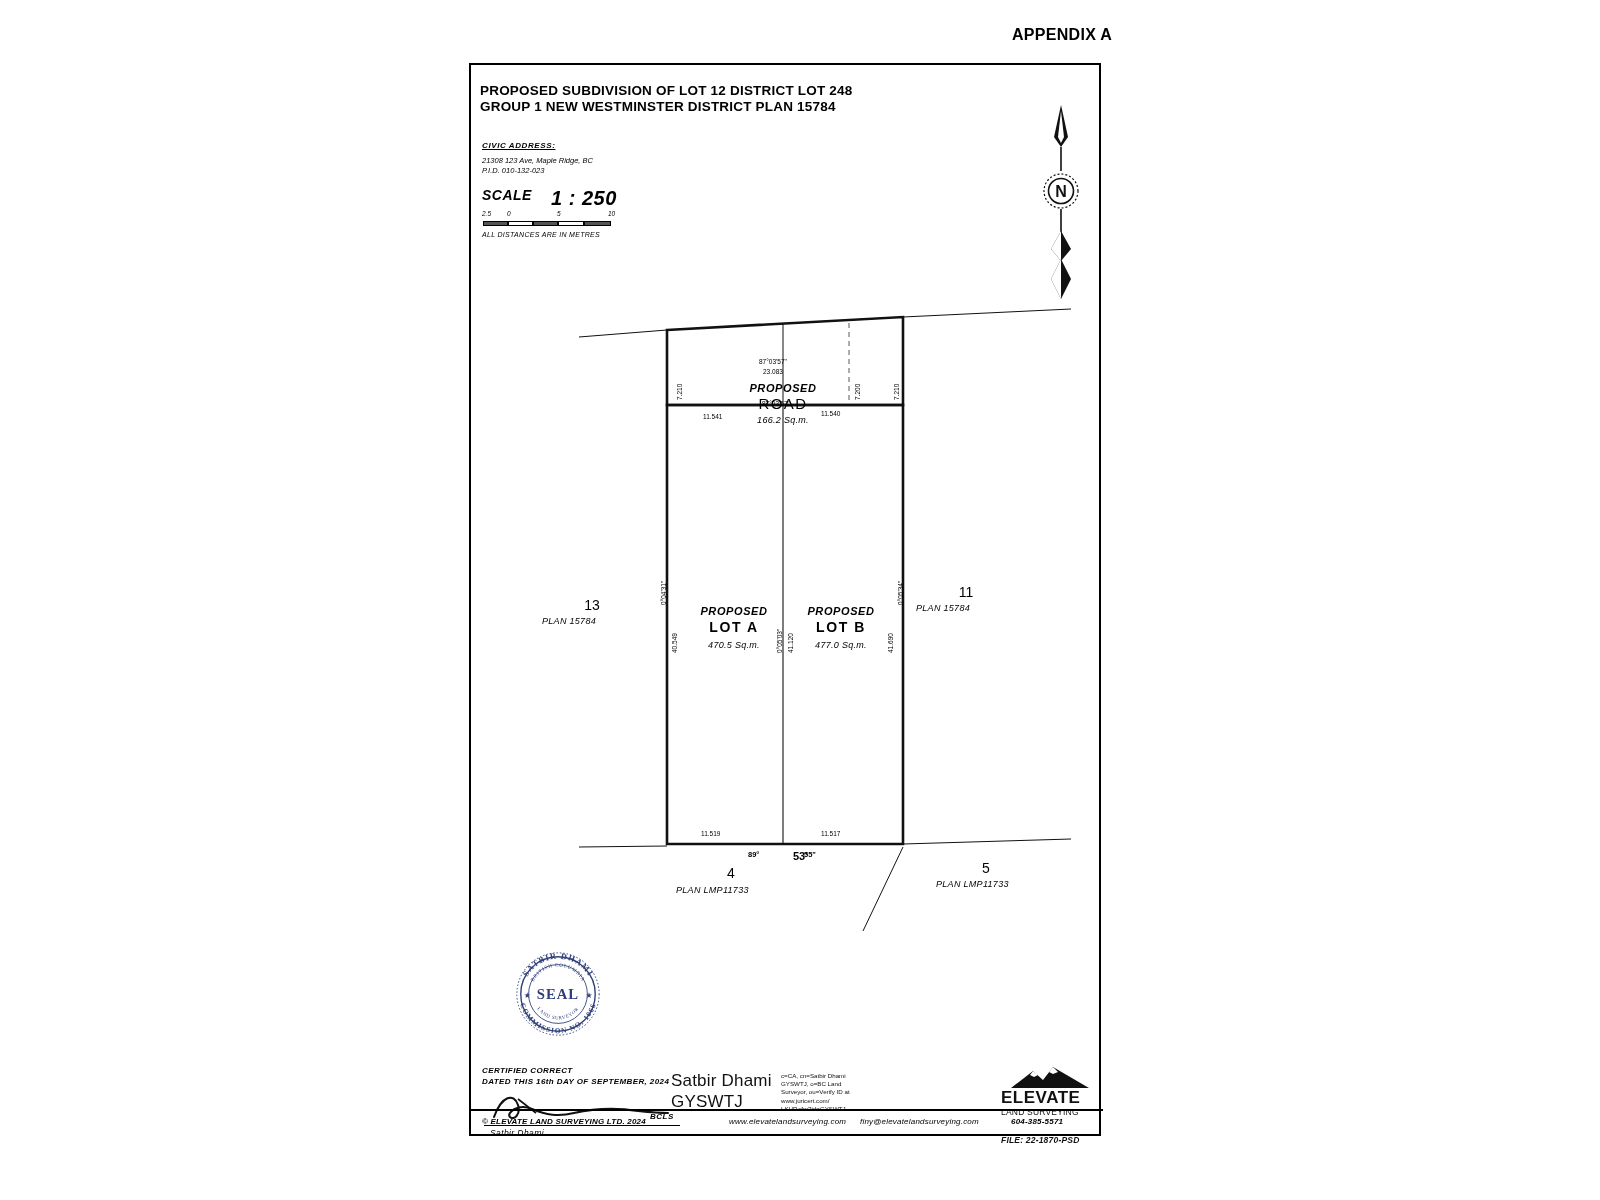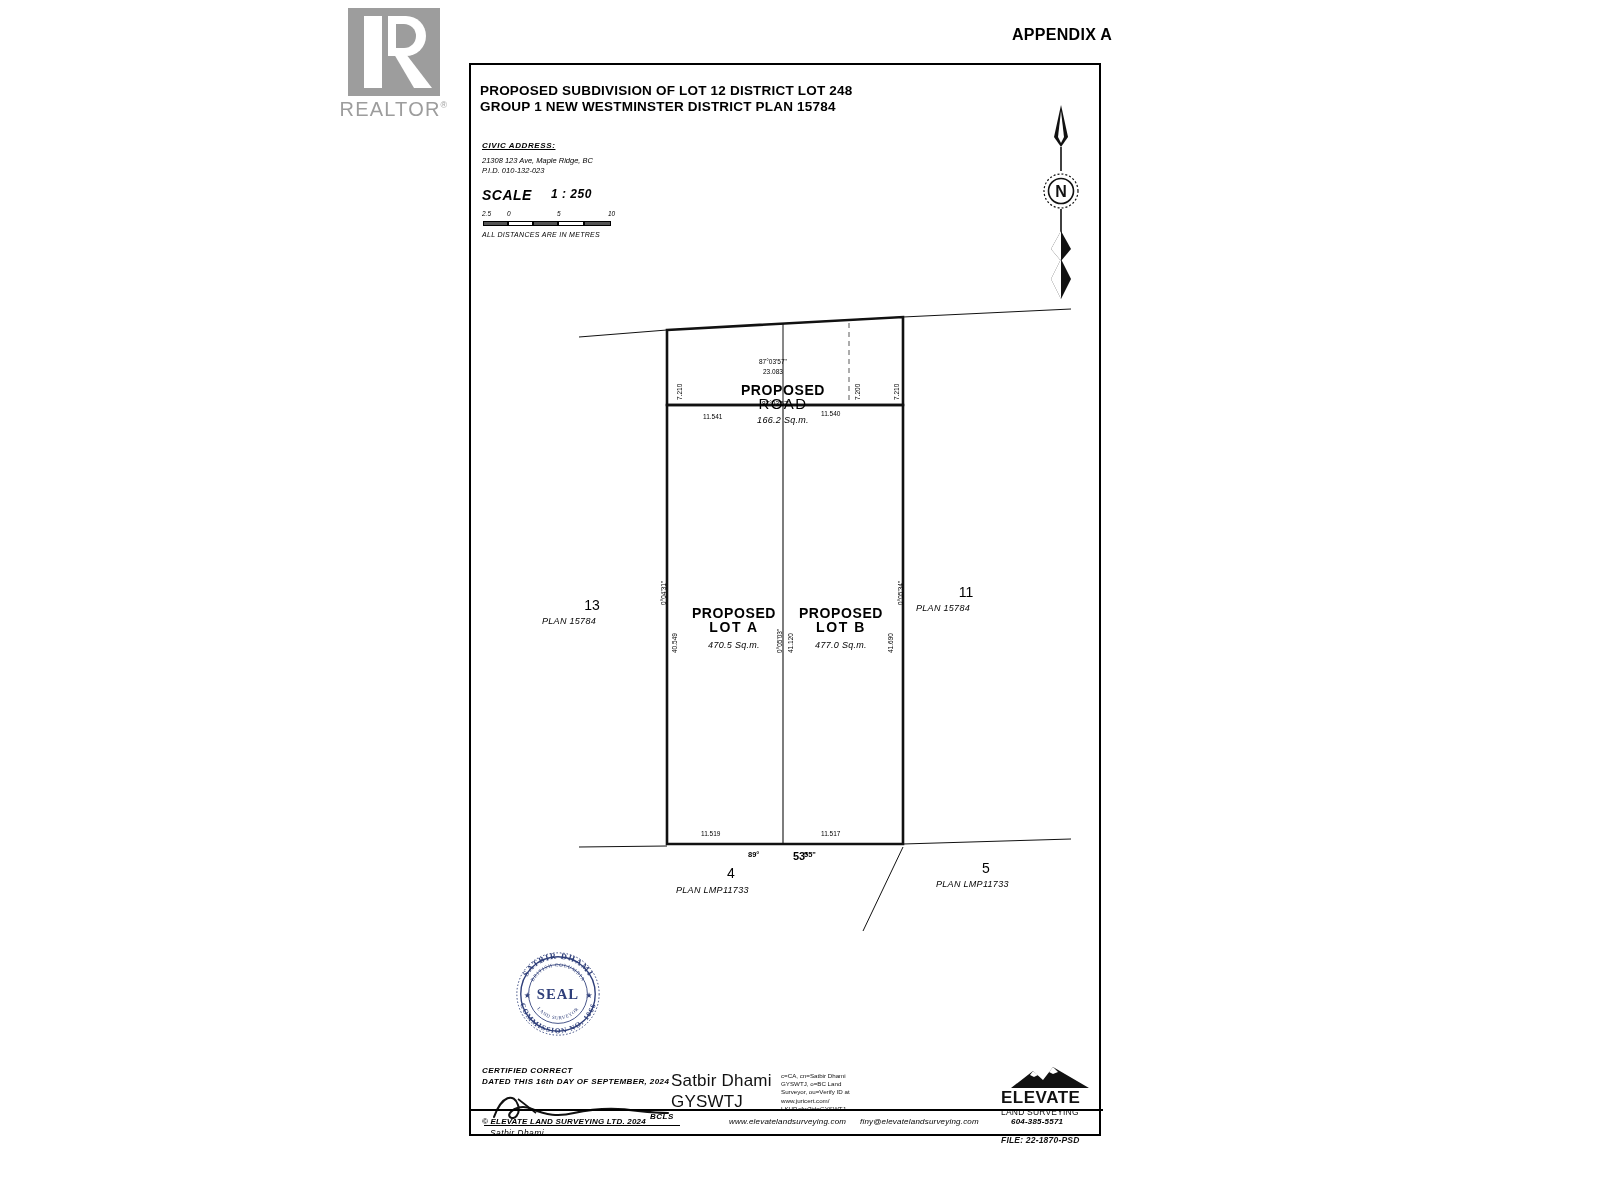--- a/index.html
+++ b/index.html
@@ -91,21 +91,21 @@
     color: #000;
   }
   #scale-label {
     position: absolute; left: 11px; top: 122px;
     font-size: 14px; font-style: italic; font-weight: bold;
     letter-spacing: .5px;
     color: #000;
   }
   #scale-value {
     position: absolute; left: 80px; top: 122px;
-    font-size: 12px; font-style: italic; font-weight: bold;
+    font-size: 20px; font-style: italic; font-weight: bold;
     letter-spacing: .5px;
     color: #000;
   }
   
   #scalebar { position: absolute; left: 11px; top: 145px; width: 140px; height: 22px; }
   .sb-tick {
     position: absolute; top: 0; font-size: 6.5px; font-style: italic; color: #000;
   }
   .sb-seg {
     position: absolute; top: 11px; height: 5px; border: 1px solid #000;
@@ -136,21 +136,21 @@
     position: absolute;
     font-size: 6.5px;
     color: #000;
     white-space: nowrap;
     font-family: "Liberation Sans", sans-serif;
   }
   .vert { transform-origin: 0 0; transform: rotate(-90deg); }
   .lotname {
     position: absolute; text-align: center; white-space: nowrap; color:#000;
   }
-  .lot-prop { font-size: 14px; font-weight: bold; letter-spacing: .6px; }
+  .lot-prop { font-size: 11px; font-weight: bold; letter-spacing: .6px; font-style: italic; }
   .lot-title { font-size: 14px; font-weight: bold; letter-spacing: 1.6px; }
   .lot-area { font-size: 9px; font-style: italic; letter-spacing: .3px; }
   .neigh-num { font-size: 14px; text-align:center; color:#000; }
   .neigh-plan { font-size: 9px; font-style: italic; text-align:left; color:#000; letter-spacing:.3px;}
 
   
   #seal { position: absolute; left: 38px; top: 880px; width: 98px; height: 98px; }
 
   
   #cert-block { position: absolute; left: 11px; top: 1000px; width: 300px; }
@@ -189,30 +189,20 @@
   #foot-mail { left: 389px; font-weight: normal; }
   #foot-tel  { left: 540px; }
 </style>
 </head>
 <body>
 
 <div id="page">
 
   <div id="appendix-label">APPENDIX A</div>
 
-  <div id="realtor-logo">
-    <div id="realtor-mark"></div>
-    <svg id="realtor-r" viewBox="0 0 92 88">
-      <path d="M16 8 H34 V80 H16 Z" fill="#ffffff"></path>
-      <path d="M40 8 H58 A20 20 0 0 1 58 48 H40 Z" fill="#ffffff"></path>
-      <path d="M46 46 L58 46 L84 80 L66 80 Z" fill="#ffffff"></path>
-      <path d="M48 16 H56 A12 12 0 0 1 56 40 H48 Z" fill="#9d9d9d"></path>
-    </svg>
-    <div id="realtor-word"><span>REALTOR</span><sup>®</sup></div>
-  </div>
 
   <div id="sheet">
 
     <div class="title-line" id="title-1">PROPOSED SUBDIVISION OF LOT 12 DISTRICT LOT 248</div>
     <div class="title-line" id="title-2">GROUP 1 NEW WESTMINSTER DISTRICT PLAN 15784</div>
 
     <div id="civic-heading">CIVIC ADDRESS:</div>
     <div id="civic-addr">
       <div>21308 123 Ave, Maple Ridge, BC</div>
       <div>P.I.D. 010-132-023</div>

